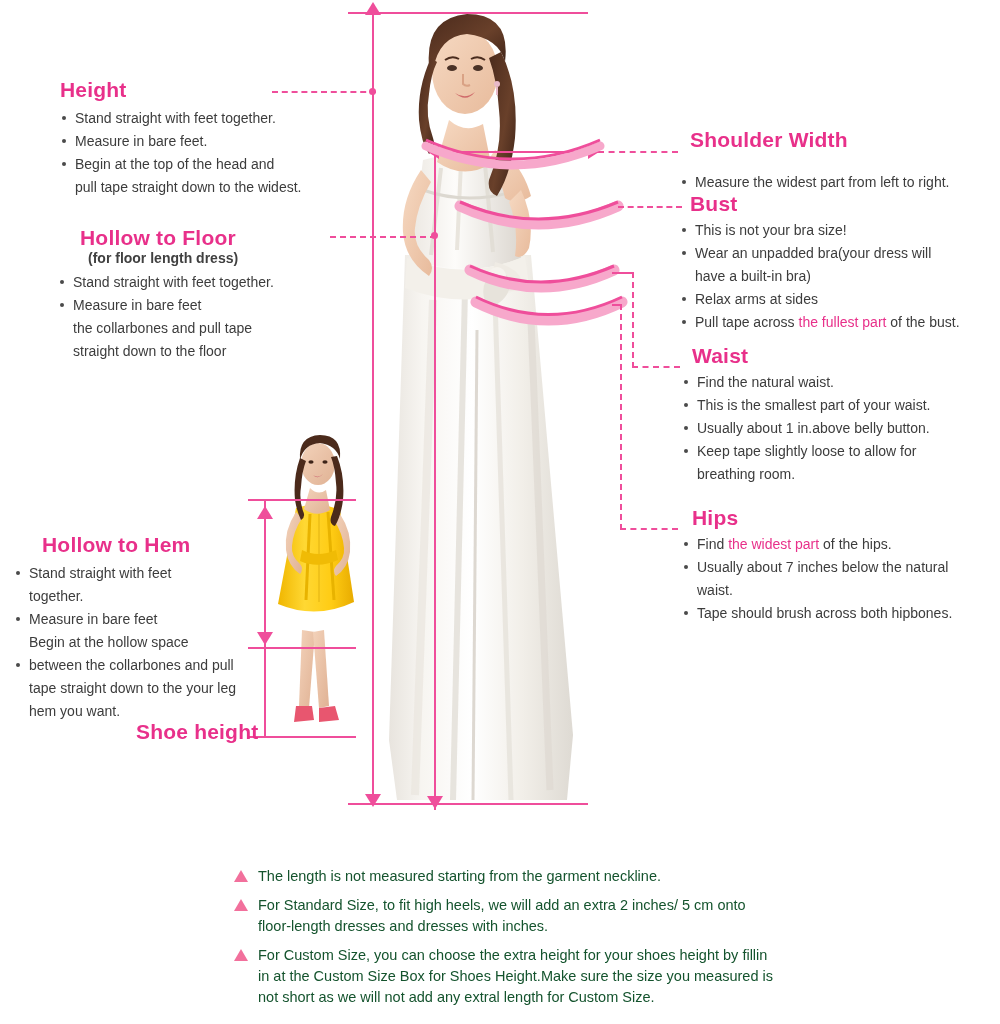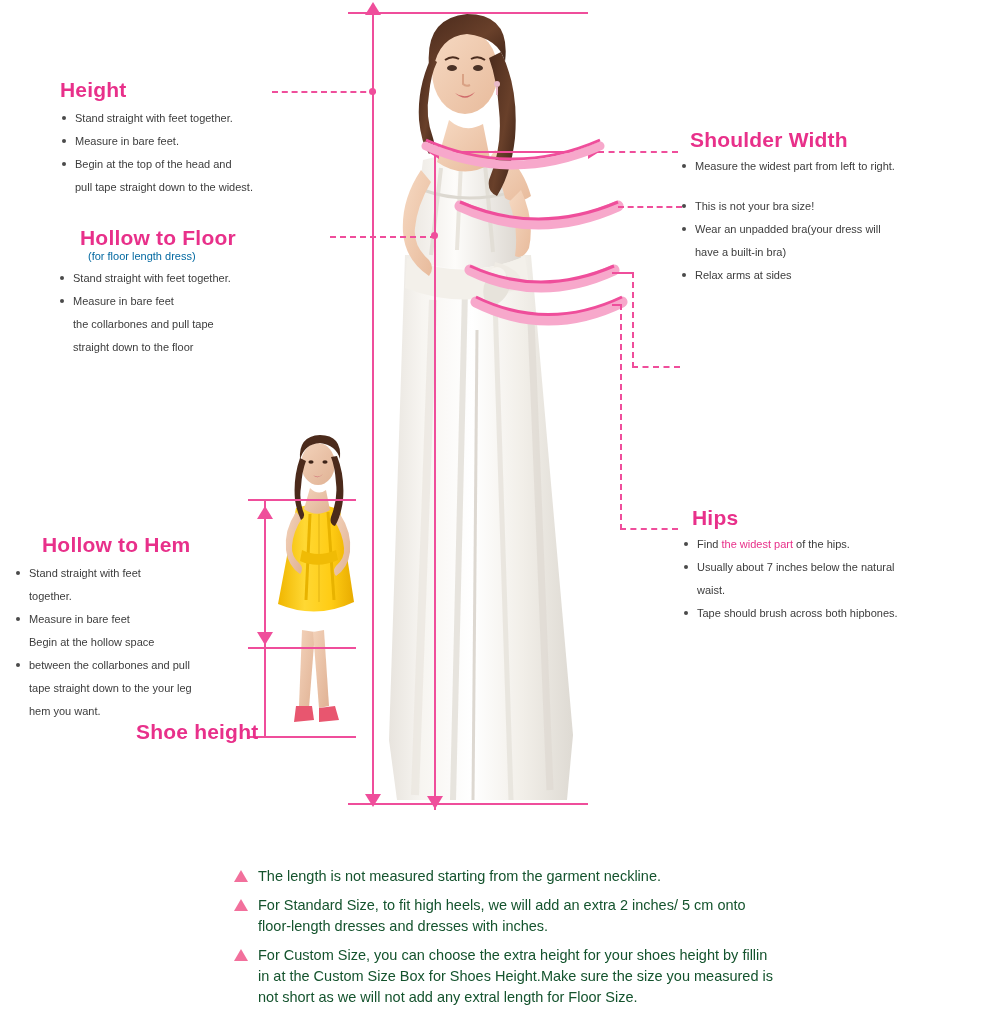--- a/index.html
+++ b/index.html
@@ -25,30 +25,30 @@
   
   .blk { position: absolute; }
   .hdr {
     font-size: 21px;
     font-weight: bold;
     color: #e8308a;
     white-space: nowrap;
     letter-spacing: .2px;
   }
   .sub {
-    font-size: 11px;
-    font-weight: normal;
-    color: #0369a1;
+    font-size: 14px;
+    font-weight: bold;
+    color: #404040;
     white-space: nowrap;
   }
   .bullets {
     list-style: none;
     margin: 0;
     padding: 0;
-    font-size: 11px;
+    font-size: 14px;
     color: #3c3c3c;
     line-height: 20px;
   }
   .bullets li {
     position: relative;
     padding-left: 15px;
     margin-bottom: 3px;
   }
   .bullets li:before {
     content: "";
@@ -365,34 +365,46 @@
       <li class="nb">hem  you want.</li>
     </ul>
   </div>
 
   <div class="blk" style="left:136px; top:720px;">
     <div class="hdr">Shoe height</div>
   </div>
 
   <div class="blk" style="left:690px; top:128px; width:300px;">
     <div class="hdr">Shoulder Width</div>
-    <ul class="bullets" style="margin-top:4px; margin-left:-10px;">
+    <ul class="bullets" style="margin-top:20px; margin-left:-10px;">
       <li>Measure the widest part from left to right.</li>
     </ul>
   </div>
 
   <div class="blk" style="left:690px; top:192px; width:308px;">
+    <div class="hdr">Bust</div>
     <ul class="bullets" style="margin-top:4px; margin-left:-10px;">
       <li>This is not your bra size!</li>
       <li>Wear an unpadded bra(your dress will</li>
       <li class="nb">have a built-in bra)</li>
       <li>Relax arms at sides</li>
-    </ul>
-  </div>
-
+      <li>Pull tape across <span class="pink">the fullest part</span> of the bust.</li>
+    </ul>
+  </div>
+
+  <div class="blk" style="left:692px; top:344px; width:300px;">
+    <div class="hdr">Waist</div>
+    <ul class="bullets" style="margin-top:4px; margin-left:-10px;">
+      <li>Find the natural waist.</li>
+      <li>This is the smallest part of your waist.</li>
+      <li>Usually about 1 in.above belly button.</li>
+      <li>Keep tape slightly loose to allow for</li>
+      <li class="nb">breathing room.</li>
+    </ul>
+  </div>
 
   <div class="blk" style="left:692px; top:506px; width:300px;">
     <div class="hdr">Hips</div>
     <ul class="bullets" style="margin-top:4px; margin-left:-10px;">
       <li>Find <span class="pink">the widest part</span> of the hips.</li>
       <li>Usually about 7 inches below the natural</li>
       <li class="nb">waist.</li>
       <li>Tape should brush across both hipbones.</li>
     </ul>
   </div>
@@ -404,17 +416,17 @@
     </div>
     <div class="note">
       <span class="tri"></span>
       <span>For Standard Size, to fit high heels, we will add an extra 2 inches/ 5  cm onto</span><br>
       <span>floor-length dresses and dresses with inches.</span>
     </div>
     <div class="note">
       <span class="tri"></span>
       <span>For Custom Size, you can choose the extra height for your shoes height by fillin</span><br>
       <span>in at the Custom Size Box for Shoes Height.Make sure the size you measured is</span><br>
-      <span>not short as we will not add any extral length for Floor Size.</span>
+      <span>not short as we will not add any extral length for Custom Size.</span>
     </div>
   </div>
 
 </div>
 
 </body></html>

